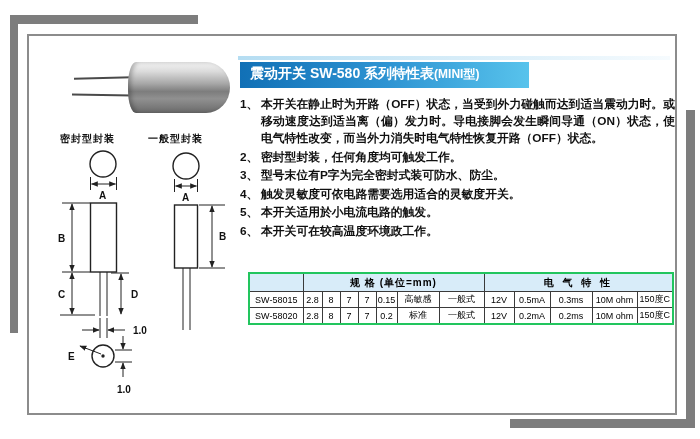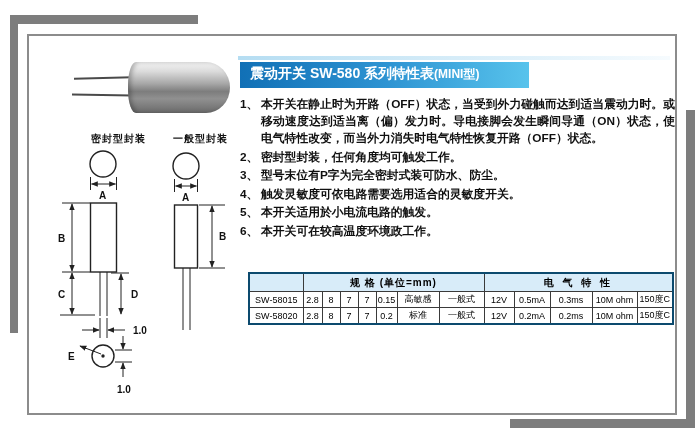--- a/index.html
+++ b/index.html
@@ -15,21 +15,21 @@
   
   .cylinder{
     position:absolute;left:128px;top:62px;width:102px;height:51px;
     border-radius:8px 24px 24px 8px / 45% 50% 50% 45%;
     background:linear-gradient(180deg,#f4f4f4 0%,#dcdcdc 18%,#a8a8a8 42%,#7d7d7d 58%,#909090 72%,#6b6b6b 100%);
     box-shadow:inset 3px 0 4px rgba(0,0,0,.25);
   }
   .lead{position:absolute;background:#4a4a4a;height:2px;}
   .pkg-label{
     position:absolute;font-size:10px;font-weight:bold;color:#111;
-    text-align:right;letter-spacing:1px;
+    text-align:left;letter-spacing:1px;
   }
   
   .stripe{
     position:absolute;left:238px;top:56px;width:432px;height:4px;
     background:linear-gradient(90deg,#b5ddf2,#f6fbfe);
   }
   .banner{
     position:absolute;left:240px;top:62px;width:289px;height:26px;
     background:linear-gradient(90deg,#1170b6 0%,#2d93d2 50%,#58c3ec 100%);
     color:#fff;font-weight:bold;font-size:14px;line-height:22px;
@@ -38,21 +38,21 @@
   .banner .suffix{font-size:12px;}
   
   .notes{position:absolute;left:240px;top:96px;width:435px;color:#101010;}
   .note{display:flex;font-size:11.8px;font-weight:bold;line-height:17px;margin-bottom:1.5px;}
   .note .num{flex:0 0 21px;}
   .note .txt{flex:1;text-align:justify;}
   
   .spec-table{
     position:absolute;left:248px;top:272px;width:424px;
     border-collapse:collapse;table-layout:fixed;
-    font-size:9px;color:#000;border:2px solid #0c4a6e;
+    font-size:9px;color:#000;border:2px solid #22c55e;
   }
   .spec-table th,.spec-table td{
     border:1px solid #3a3a3a;text-align:center;vertical-align:middle;
     padding:0;overflow:hidden;white-space:nowrap;
   }
   .spec-table thead th{background:#d8ecf9;font-weight:bold;}
   .spec-table .grp th{height:17px;font-size:10px;letter-spacing:3px;}
   .spec-table .hdr th{height:16px;}
   .spec-table tbody td{height:15px;background:#fff;}
   

